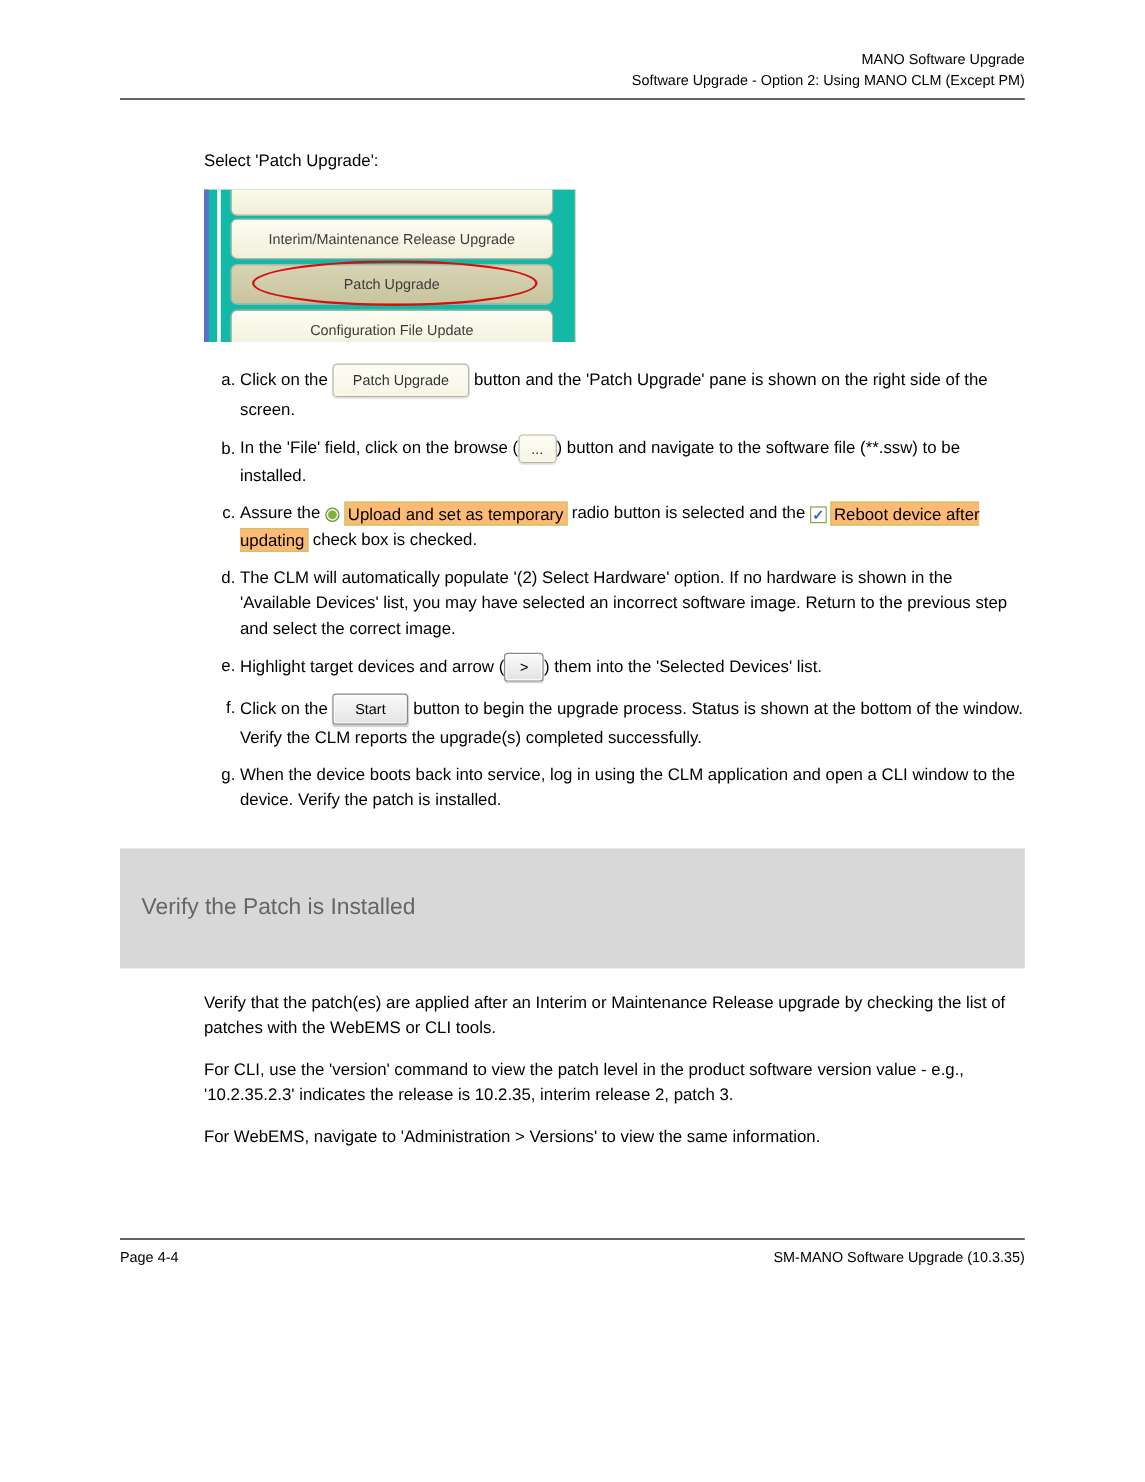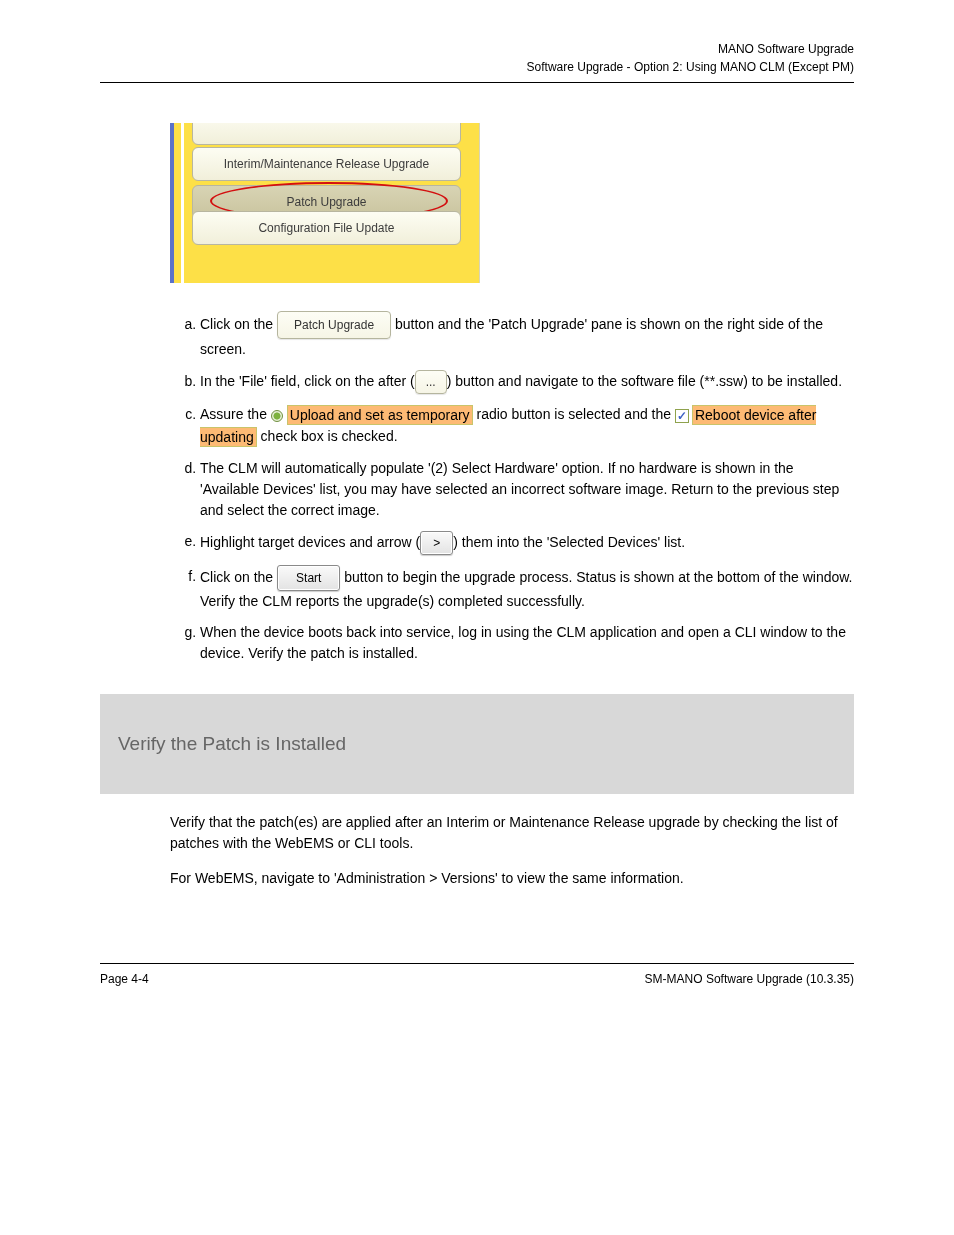--- a/index.html
+++ b/index.html
@@ -13,21 +13,21 @@
 p{margin:0 0 14px 0}
 ul{margin:0 0 14px 0;padding-left:30px}
 li{margin-bottom:10px}
 .il{vertical-align:middle}
 .btn3d{display:inline-block;background:linear-gradient(#fdfdf5,#f6f5e6);border:1px solid #b5b59e;border-radius:4px;padding:4px 16px;color:#333;font-size:12px;box-shadow:0 1px 1px rgba(0,0,0,.1);box-sizing:border-box}
 .btn3d.small{padding:2px 10px}
 .btn-grey{display:inline-block;background:linear-gradient(#fafafa,#e3e3e3);border:1px solid #8a8a8a;border-radius:3px;padding:2px 12px;font-size:12px;box-shadow:inset 0 0 0 1px #fff,0 1px 1px rgba(0,0,0,.2)}
 .hl{background:#fdba74;border:1px solid #c9c46a;padding:1px 2px}
 .radio{display:inline-block;width:12px;height:12px;border-radius:50%;border:1px solid #6f8f3f;background:radial-gradient(circle at 50% 50%,#7db23f 0 45%,#e6f0d6 55%);vertical-align:middle;margin-right:4px}
 .chk{display:inline-flex;align-items:center;justify-content:center;width:14px;height:14px;border:1px solid #8fa24d;background:#fff;vertical-align:middle;margin-right:3px;color:#3f63c5;font-size:12px;font-weight:bold}
-.shot{width:310px;height:160px;position:relative;background:#fde047;border-left:4px solid #5b72c8;border-right:1px solid #d7d4b8;overflow:hidden}
+.shot{width:310px;height:127px;position:relative;background:#14b8a6;border-left:4px solid #5b72c8;border-right:1px solid #d7d4b8;overflow:hidden}
 .shot .sep{position:absolute;left:7px;width:3px;top:0;bottom:0;background:#fff}
 .row-btn{position:absolute;left:18px;right:18px;height:34px;background:linear-gradient(#fdfdf3,#f1efda);border:1px solid #b8b6a0;border-radius:6px;display:flex;align-items:center;justify-content:center;color:#3c3c3c;font-size:12px}
 .row-btn.sel{background:linear-gradient(#d8d4b4,#c9c49e)}
 .ellipse{position:absolute;border:2px solid #d31010;border-radius:50%;pointer-events:none}
 .secttl{background:#d8d8d8;color:#666;font-size:19px;padding:36px 18px;margin:30px 0 18px 0}
 .footer{display:flex;justify-content:space-between;align-items:flex-end;font-size:12px}
 </style>
 </head>
 <body>
 
@@ -35,44 +35,45 @@
   <div class="hdr-left"></div>
   <div>
     <div class="hdr-right">MANO Software Upgrade</div>
     <div class="hdr-right">Software Upgrade - Option 2: Using MANO CLM (Except PM)</div>
   </div>
 </div>
 <hr>
 
 <div style="padding-left:70px">
 
+<p>Select 'Patch Upgrade':</p>
 
 <div class="shot">
   <div class="sep"></div>
   <div class="row-btn" style="top:-12px"></div>
   <div class="row-btn" style="top:24px">
         <span>Interim/Maintenance Release Upgrade</span>
       </div>
   <div class="row-btn sel" style="top:62px">
         <span>Patch Upgrade</span>
       </div>
   <div class="ellipse" style="top:59px;left:36px;width:238px;height:38px"></div>
-  <div class="row-btn" style="top:88px">
+  <div class="row-btn" style="top:100px">
         <span>Configuration File Update</span>
       </div>
 </div>
 
-<ul style="list-style-type:lower-alpha;margin-top:28px">
+<ul style="list-style-type:lower-alpha;margin-top:18px">
   <li>
     <span>Click on the </span>
     <span class="btn3d il">Patch Upgrade</span>
     <span> button and the 'Patch Upgrade' pane is shown on the right side of the screen.</span>
   </li>
   <li>
-    <span>In the 'File' field, click on the after (</span><span class="btn3d small il">...</span><span>) button and navigate to the software file (**.ssw) to be installed.</span>
+    <span>In the 'File' field, click on the browse (</span><span class="btn3d small il">...</span><span>) button and navigate to the software file (**.ssw) to be installed.</span>
   </li>
   <li>
     <span>Assure the </span>
     <span class="il"><span class="radio"></span><span class="hl">Upload and set as temporary</span></span>
     <span> radio button is selected and the </span>
     <span class="il"><span class="chk">✓</span><span class="hl">Reboot device after updating</span></span>
     <span> check box is checked.</span>
   </li>
   <li>The CLM will automatically populate '(2) Select Hardware' option. If no hardware is shown in the 'Available Devices' list, you may have selected an incorrect software image. Return to the previous step and select the correct image.</li>
   <li>
@@ -83,20 +84,21 @@
   </li>
   <li>When the device boots back into service, log in using the CLM application and open a CLI window to the device. Verify the patch is installed.</li>
 </ul>
 
 </div>
 
 <div class="secttl">Verify the Patch is Installed</div>
 
 <div style="padding-left:70px">
 <p>Verify that the patch(es) are applied after an Interim or Maintenance Release upgrade by checking the list of patches with the WebEMS or CLI tools.</p>
+<p>For CLI, use the 'version' command to view the patch level in the product software version value - e.g., '10.2.35.2.3' indicates the release is 10.2.35, interim release 2, patch 3.</p>
 <p>For WebEMS, navigate to 'Administration &gt; Versions' to view the same information.</p>
 </div>
 
 <div style="height:40px"></div>
 <hr class="bot">
 <div class="footer">
   <span>Page 4-4</span>
   <span>SM-MANO Software Upgrade (10.3.35)</span>
 </div>
 

